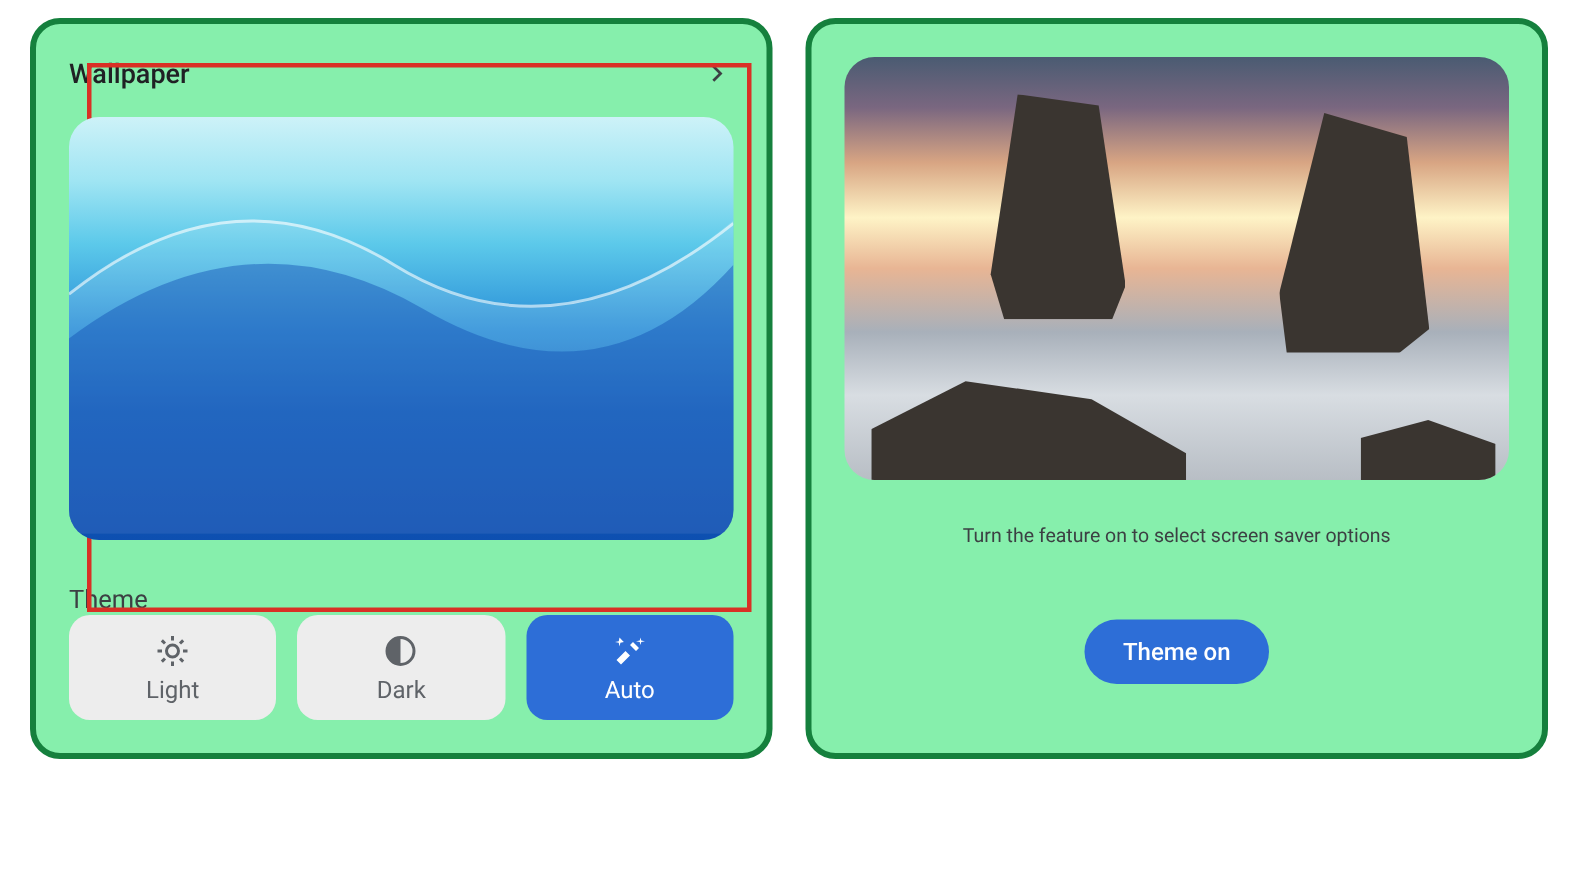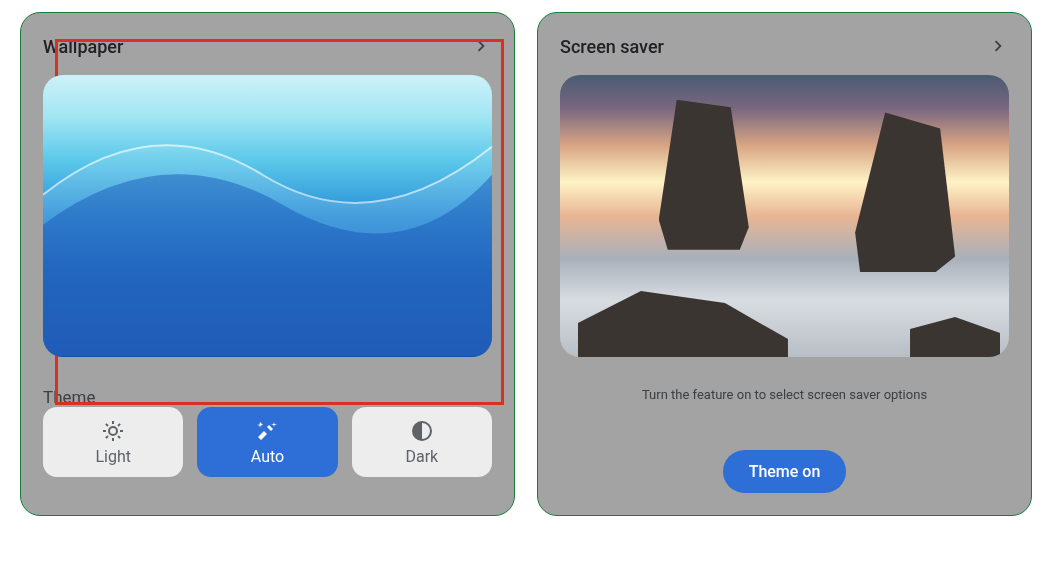--- a/index.html
+++ b/index.html
@@ -5,22 +5,22 @@
     * { box-sizing: border-box; margin: 0; padding: 0; }
     body {
       font-family: 'Google Sans', 'Roboto', Arial, sans-serif;
       background: #ffffff;
       padding: 12px 20px;
       display: flex;
       gap: 22px;
     }
     .card {
       flex: 0 0 495px;
-      background: #a3a3a3;
-      border: 1px solid #15803d;
+      background: #86efac;
+      border: 4px solid #15803d;
       border-radius: 20px;
       padding: 22px;
       position: relative;
     }
     .card-header {
       display: flex;
       justify-content: space-between;
       align-items: center;
       margin-bottom: 18px;
       cursor: pointer;
@@ -171,42 +171,36 @@
           <line x1="12" y1="19" x2="12" y2="22"></line>
         <line x1="2" y1="12" x2="5" y2="12"></line>
           <line x1="19" y1="12" x2="22" y2="12"></line>
         <line x1="4.9" y1="4.9" x2="7" y2="7"></line>
           <line x1="17" y1="17" x2="19.1" y2="19.1"></line>
         <line x1="4.9" y1="19.1" x2="7" y2="17"></line>
           <line x1="17" y1="7" x2="19.1" y2="4.9"></line>
       </svg>
       <span>Light</span>
     </button>
+    <button class="theme-btn inactive">
+      <svg class="theme-icon" viewBox="0 0 24 24" fill="#5f6368">
+        <path d="M12 2a10 10 0 1 0 0 20 10 10 0 0 0 0-20zm0 18V4a8 8 0 0 1 0 16z"></path>
+      </svg>
+      <span>Dark</span>
+    </button>
     <button class="theme-btn active">
       <svg class="theme-icon" viewBox="0 0 24 24" fill="#ffffff">
         <path d="M7.5 5.6 5 3l-.5 2.5L2 6l2.5.5L5 9l.6-2.5L8 6zM19 3l-.5 2L16 5.5l2.5.5.5 2 .5-2 2.5-.5L19.5 5zM9 12l-6 6 3 3 6-6zM14 6l-2 2 4 4 2-2z"></path>
       </svg>
       <span>Auto</span>
     </button>
-    <button class="theme-btn inactive">
-      <svg class="theme-icon" viewBox="0 0 24 24" fill="#5f6368">
-        <path d="M12 2a10 10 0 1 0 0 20 10 10 0 0 0 0-20zm0 18V4a8 8 0 0 1 0 16z"></path>
-      </svg>
-      <span>Dark</span>
-    </button>
   </div>
 </div>
 
 <div class="card">
-  <div class="card-header">
-    <span class="card-title">Screen saver</span>
-    <svg class="chevron" viewBox="0 0 24 24">
-        <path d="M8.6 16.6 13.2 12 8.6 7.4 10 6l6 6-6 6z"></path>
-      </svg>
-  </div>
   <div class="preview screensaver-preview">
     <div class="rock rock1"></div>
     <div class="rock rock2"></div>
     <div class="rock rock3"></div>
     <div class="rock rock4"></div>
   </div>
   <div class="helper-text">Turn the feature on to select screen saver options</div>
   <div class="action-row">
     <button class="pill-btn">
       <span>Theme on</span>

